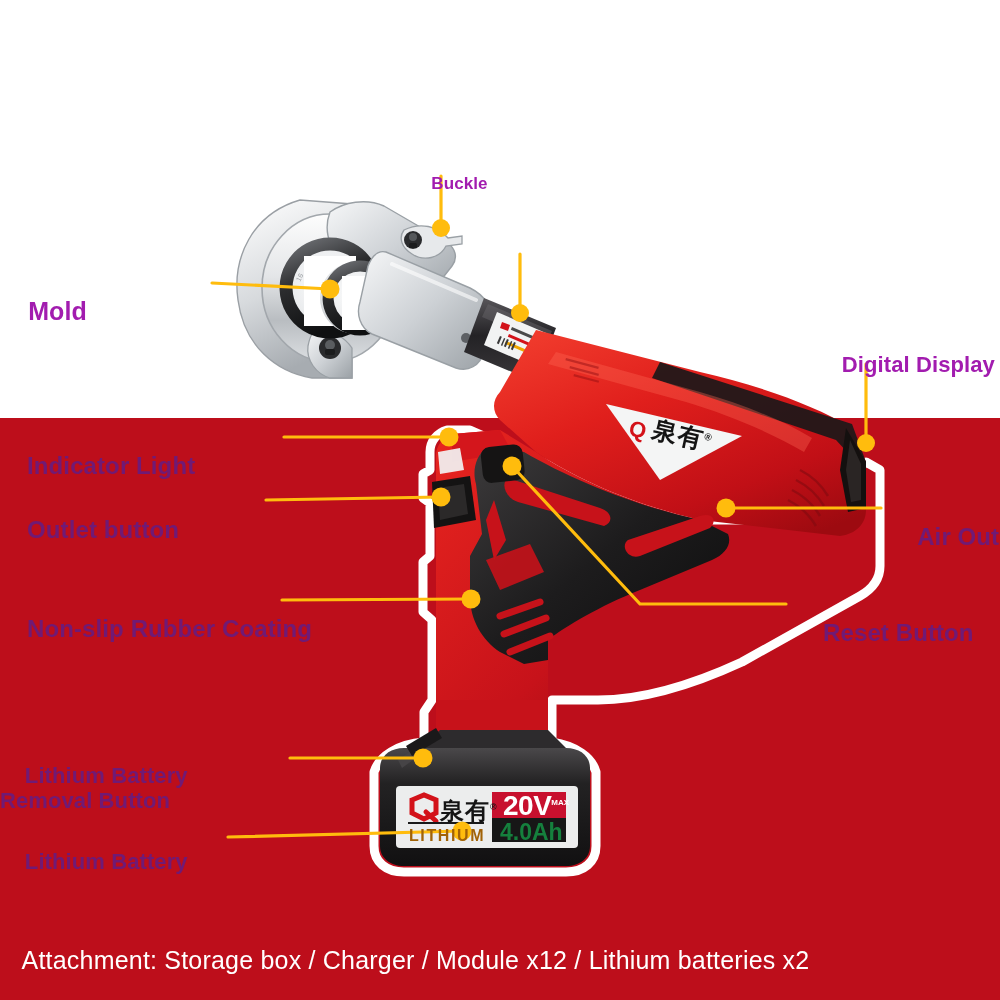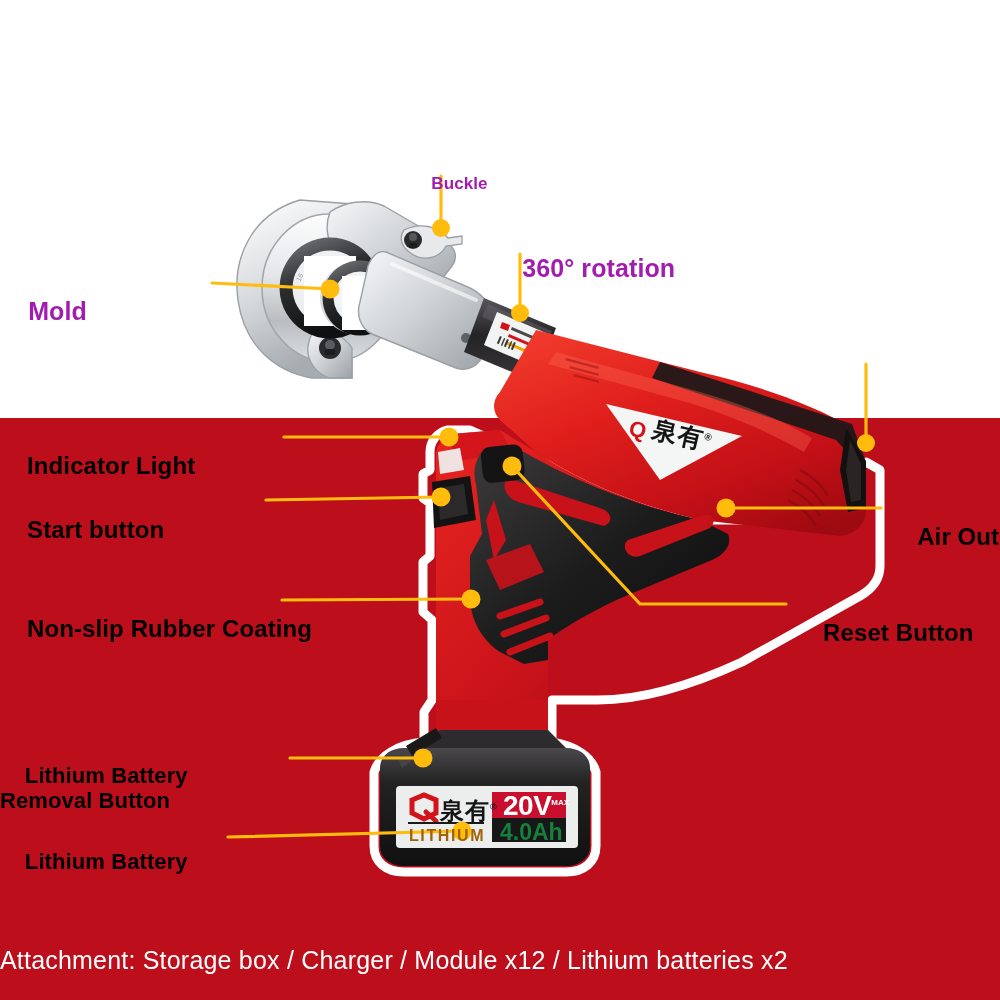--- a/index.html
+++ b/index.html
@@ -20,28 +20,28 @@
 
   
   .label{
     position:absolute;
     font-weight:bold;
     letter-spacing:.1px;
     white-space:pre;
     line-height:1.14;
   }
   .label.dark{color:#a21caf;}
-  .label.light{color:#000000;}
+  .label.light{color:#701a75;}
   .label.r{}
   .label.l{text-align:left;}
 
   .attach{
     position:absolute;
     left:0;top:946px;width:831px;
-    text-align:left;
+    text-align:center;
     color:#ffffff;
     font-size:25px;
     font-weight:400;
     letter-spacing:.2px;
   }
 
   
   .decal{position:absolute;font-weight:bold;}
 </style>
 </head>
@@ -390,31 +390,31 @@
   </div>
 
   <div class="label dark r" style="left:0px;top:268px;width:200px;font-size:25px;">
     <span>Mold</span>
   </div>
 
   <div class="label dark" style="left:412px;top:155px;font-size:17px;">
     <span>Buckle</span>
   </div>
 
-  <div class="label dark" style="left:494px;top:225px;font-size:25px;">
-    <span>360° rotation</span>
-  </div>
-
+
+  <div class="label dark" style="left:817px;top:327px;font-size:22px;">
+    <span>Digital Display</span>
+  </div>
 
   <div class="label light r" style="left:0px;top:425px;width:272px;font-size:24px;">
     <span>Indicator Light</span>
   </div>
 
   <div class="label light r" style="left:0px;top:489px;width:254px;font-size:24px;">
-    <span>Start button</span>
+    <span>Outlet button</span>
   </div>
 
   <div class="label light l" style="left:891px;top:496px;font-size:24px;">
     <span>Air Outlet</span>
   </div>
 
   <div class="label light r" style="left:0px;top:588px;width:270px;font-size:24px;">
     <span>Non-slip Rubber Coating</span>
   </div>
 

